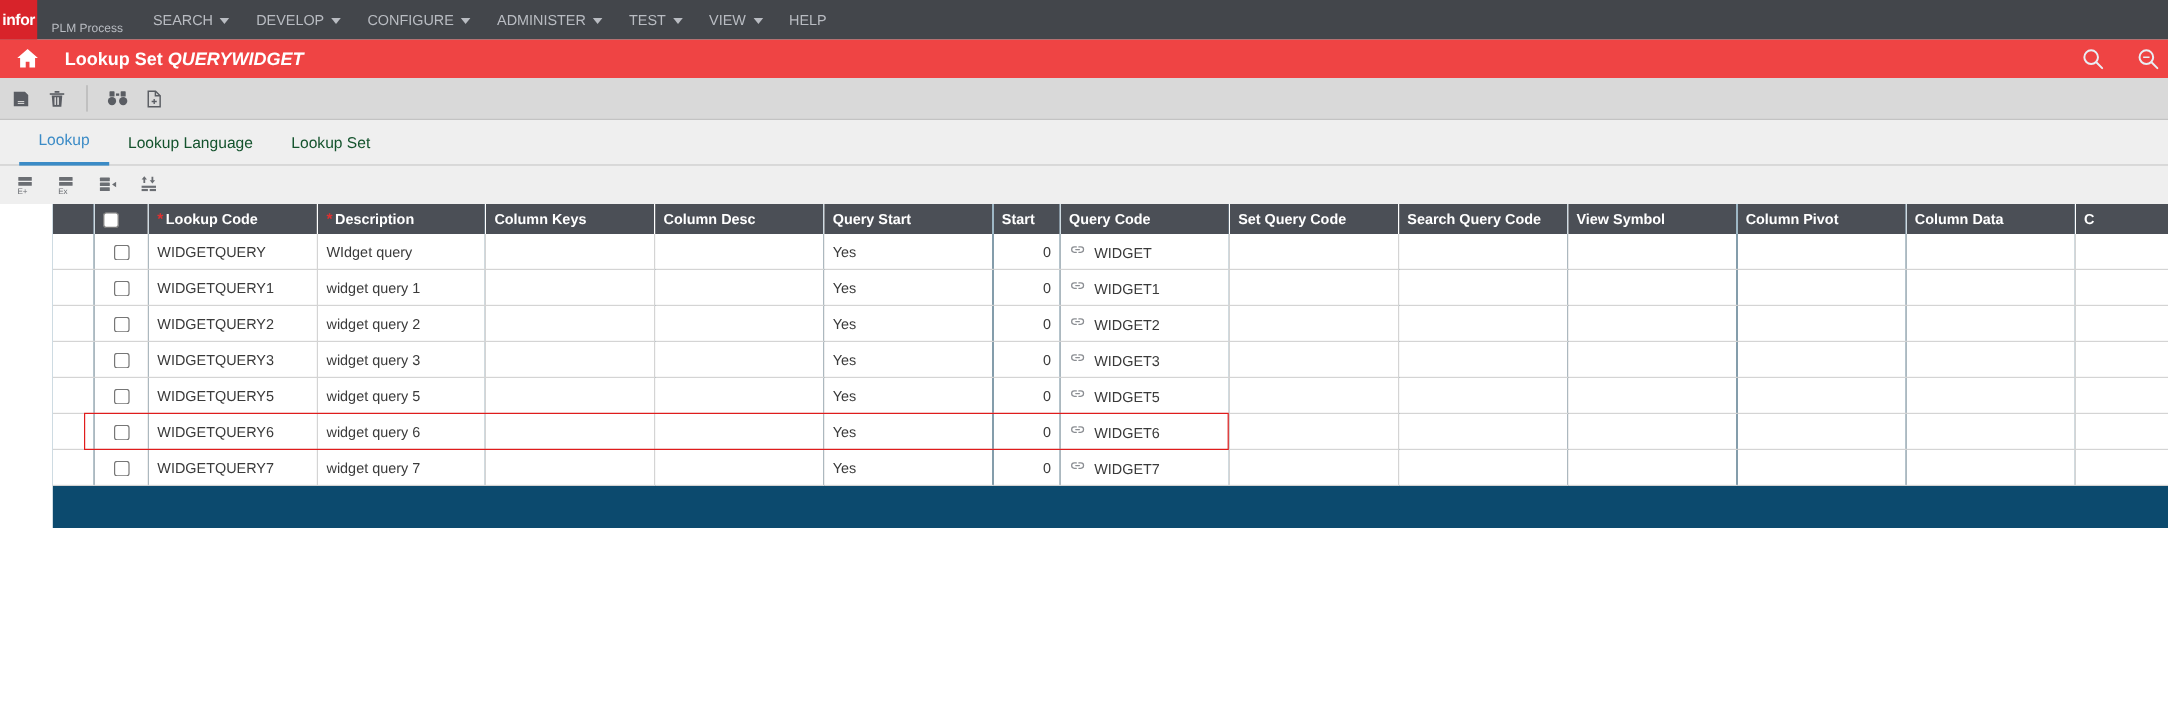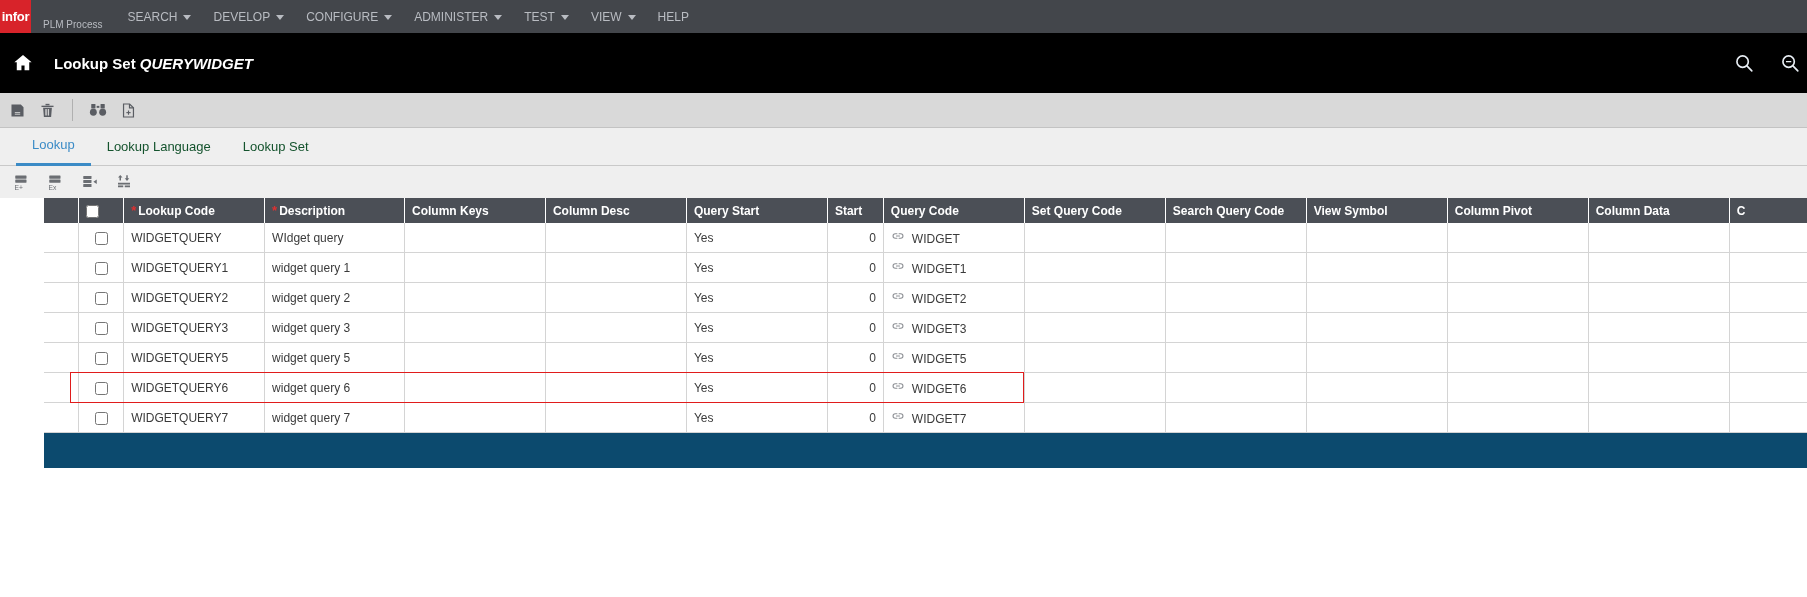--- a/index.html
+++ b/index.html
@@ -59,22 +59,22 @@
   .nav-right {
     position: absolute;
     right: 0; top: 0; bottom: 0;
     display: flex; align-items: center;
     padding-right: 0px;
     overflow: hidden;
   }
 
   
   .pagehead {
-    height: 60px;
-    background: #000000;
+    height: 32px;
+    background: #ef4444;
     display: flex;
     align-items: center;
     position: relative;
   }
   .home-icon {
     margin-left: 10px;
     width: 26px; height: 26px;
     display: flex; align-items: center; justify-content: center;
     cursor: pointer;
   }

